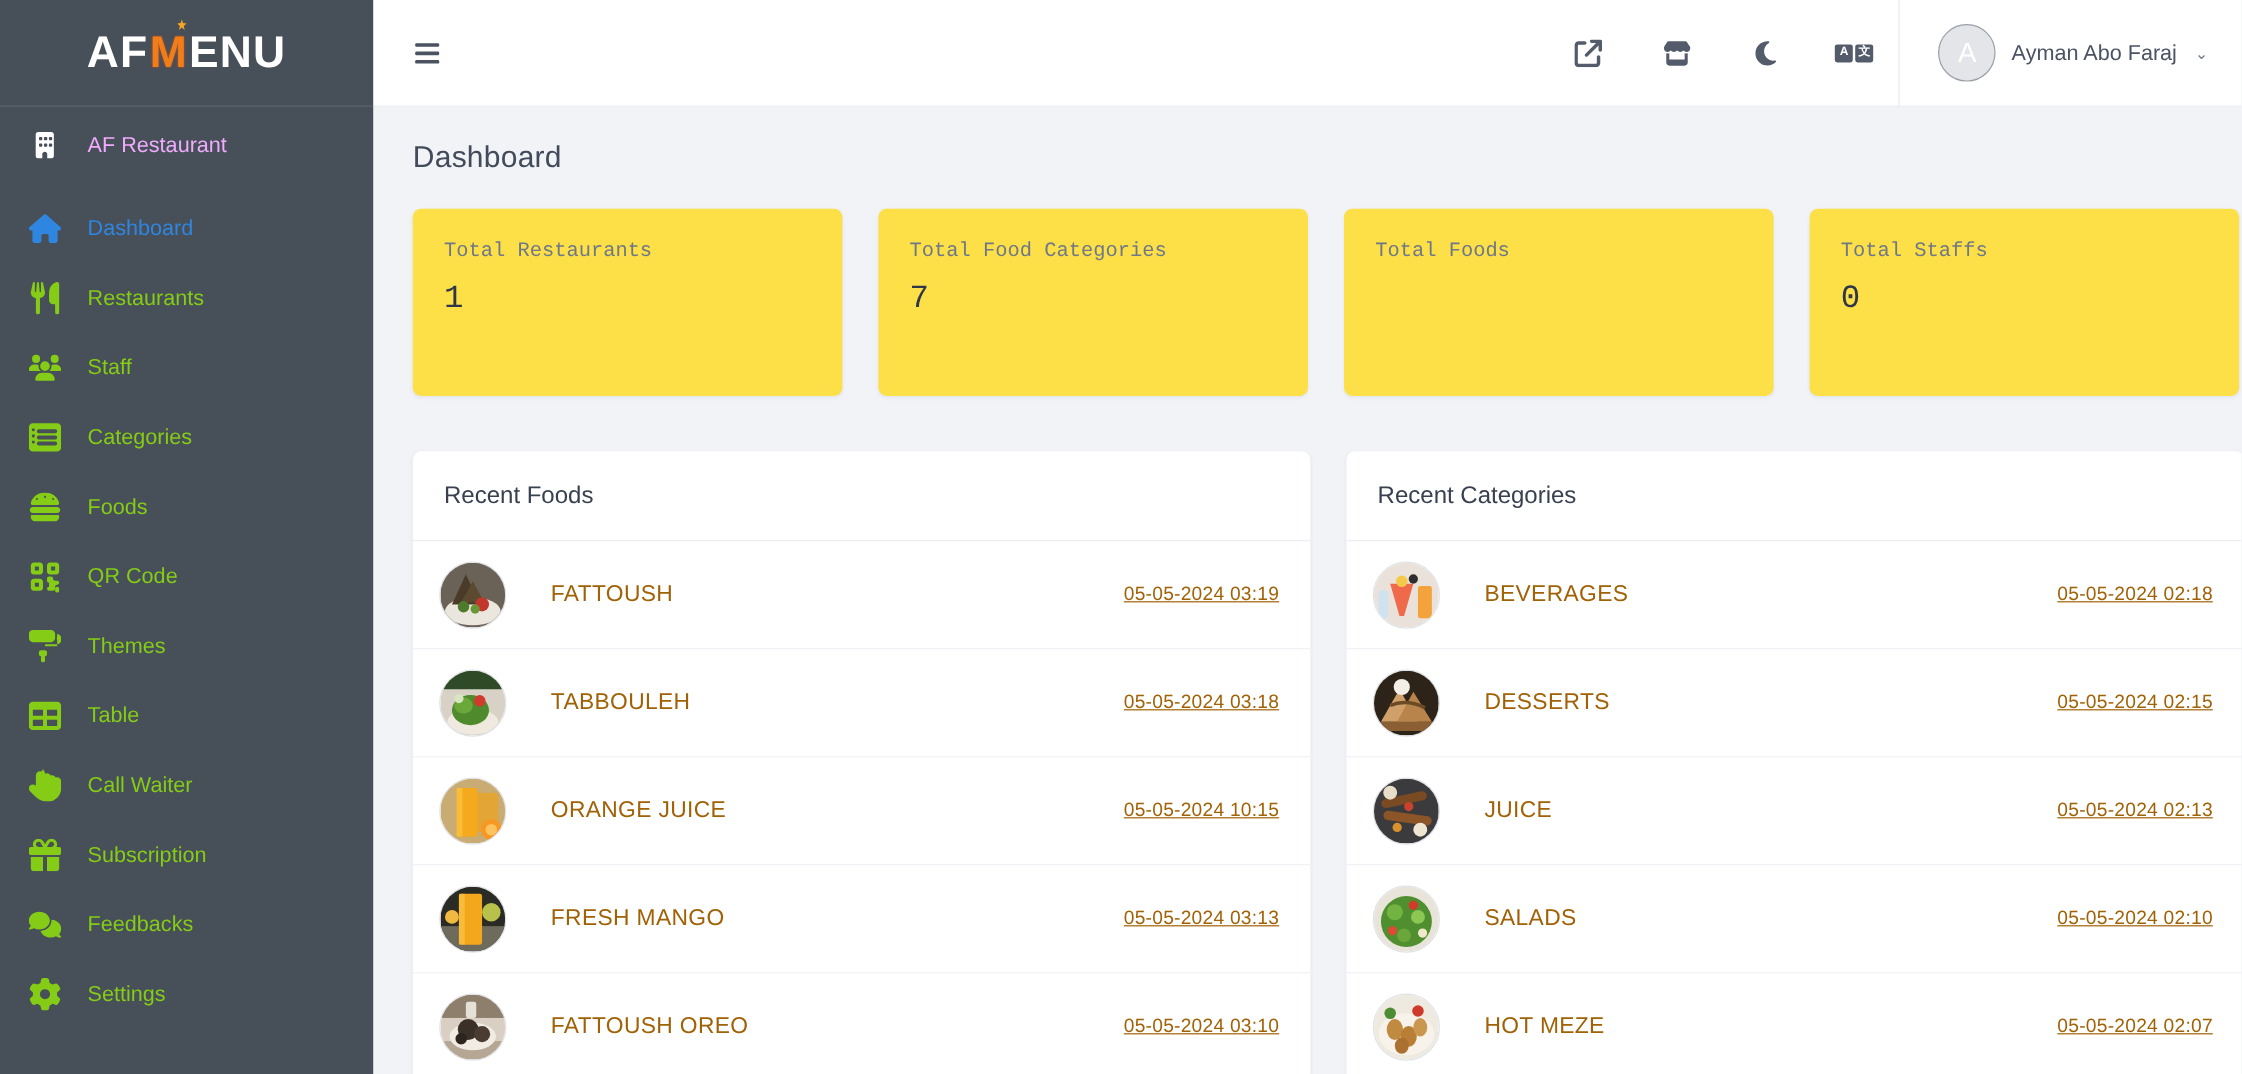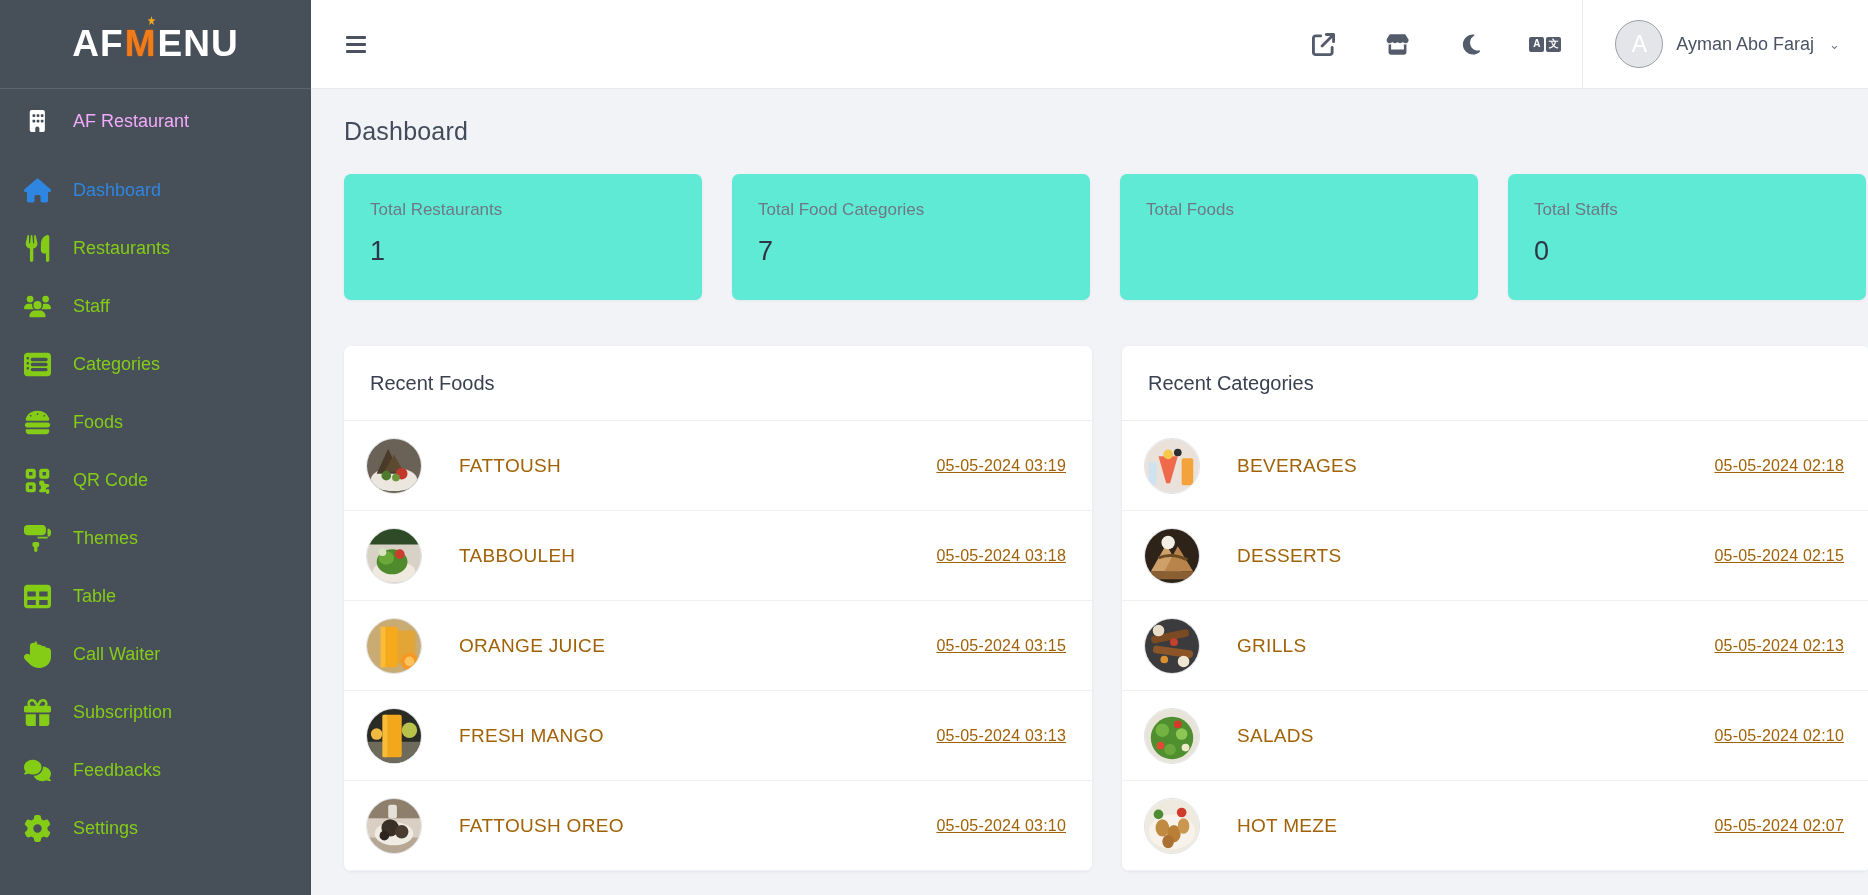--- a/index.html
+++ b/index.html
@@ -105,24 +105,25 @@
     flex: 1; background: #f1f3f7;
     padding: 28px 0 0 33px; overflow: hidden;
   }
   .page-title {
     font-size: 25px; color: #434b5a; font-weight: 400;
     margin-bottom: 28px; letter-spacing: .2px;
   }
 
   .stats-row { display: flex; gap: 30px; margin-bottom: 30px; }
   .stat-card {
-    width: 358px; min-width: 358px; height: 126px;
-    background: #5eead4; border-radius: 7px;
+    width: 358px; min-width: 358px; height: 156px;
+    background: #fde047; border-radius: 7px;
     box-shadow: 0 1px 3px rgba(60,70,90,.07);
     padding: 26px 0 0 26px;
+    font-family: Liberation Mono, monospace;
   }
   .stat-label { font-size: 17px; color: #6f7888; margin-bottom: 16px; }
   .stat-value { font-size: 27px; color: #2e3647; font-weight: 500; }
 
   .panels-row { display: flex; gap: 30px; }
   .panel {
     width: 748px; min-width: 748px;
     background: #ffffff; border-radius: 7px;
     box-shadow: 0 1px 3px rgba(60,70,90,.07);
     overflow: hidden;
@@ -395,21 +396,21 @@
               <svg viewBox="0 0 56 56">
                   <rect width="56" height="56" fill="#c9ab74"></rect>
                   <rect x="30" y="12" width="20" height="34" rx="3" fill="#e8a32a" opacity=".85"></rect>
                   <rect x="14" y="8" width="18" height="42" rx="2" fill="#f5a91c"></rect>
                   <rect x="14" y="8" width="5" height="42" fill="#ffc94d" opacity=".6"></rect>
                   <circle cx="44" cy="44" r="9" fill="#f79824"></circle>
                   <circle cx="44" cy="44" r="5" fill="#ffc35e"></circle>
                 </svg>
             </div>
             <div class="row-name">ORANGE JUICE</div>
-            <div class="row-date">05-05-2024 03:15</div>
+            <div class="row-date">05-05-2024 10:15</div>
           </div>
 
           <div class="row">
             <div class="thumb">
               <svg viewBox="0 0 56 56">
                   <rect width="56" height="56" fill="#2b2b26"></rect>
                   <rect x="0" y="34" width="56" height="22" fill="#6e6a5c"></rect>
                   <rect x="16" y="6" width="20" height="44" rx="2" fill="#f2a81a"></rect>
                   <rect x="16" y="6" width="5" height="44" fill="#ffcb55" opacity=".55"></rect>
                   <circle cx="44" cy="22" r="8" fill="#b8c24a"></circle>
@@ -476,21 +477,21 @@
               <svg viewBox="0 0 56 56">
                   <rect width="56" height="56" fill="#3b3b3e"></rect>
                   <rect x="6" y="14" width="40" height="8" rx="4" fill="#7a4a22" transform="rotate(-12 26 18)"></rect>
                   <rect x="8" y="30" width="42" height="8" rx="4" fill="#8b5527" transform="rotate(8 29 34)"></rect>
                   <circle cx="14" cy="12" r="6" fill="#e7ddc9"></circle>
                   <circle cx="40" cy="44" r="6" fill="#efe6d2"></circle>
                   <circle cx="30" cy="24" r="4" fill="#c8412c"></circle>
                   <circle cx="20" cy="42" r="4" fill="#d8912c"></circle>
                 </svg>
             </div>
-            <div class="row-name">GRILLS</div>
+            <div class="row-name">JUICE</div>
             <div class="row-date">05-05-2024 02:13</div>
           </div>
 
           <div class="row">
             <div class="thumb">
               <svg viewBox="0 0 56 56">
                   <rect width="56" height="56" fill="#e8e4da"></rect>
                   <circle cx="28" cy="30" r="22" fill="#4f8f2f"></circle>
                   <circle cx="18" cy="22" r="7" fill="#72b341"></circle>
                   <circle cx="38" cy="26" r="6" fill="#8cc653"></circle>

